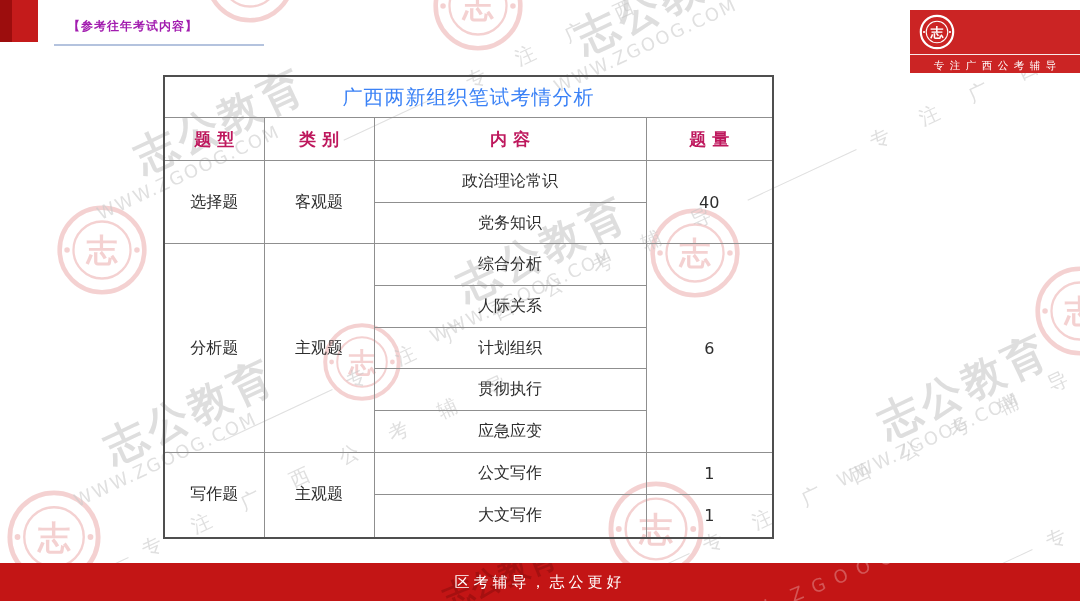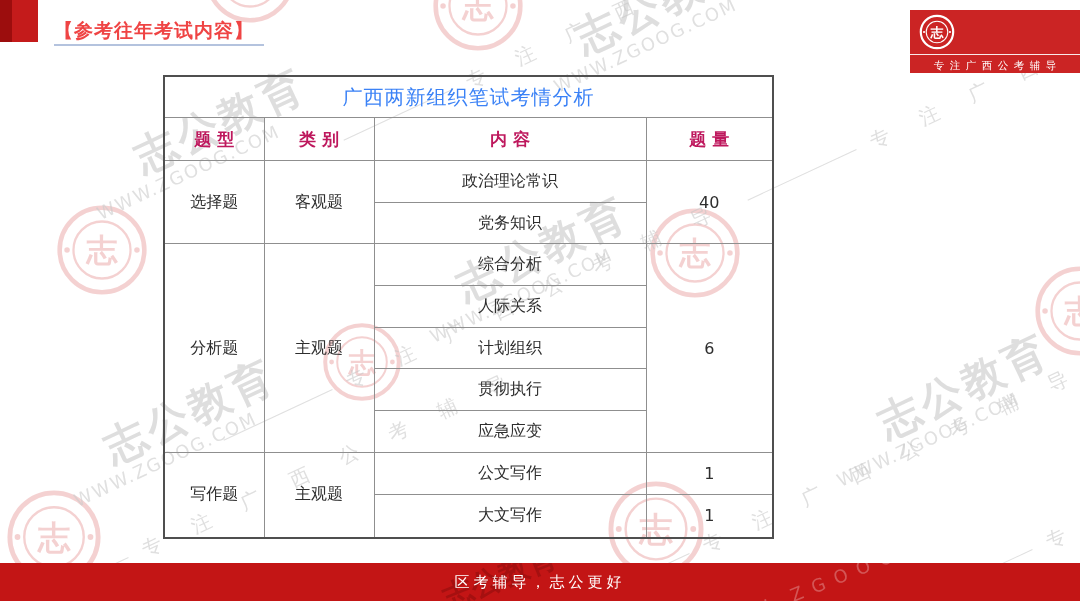--- a/index.html
+++ b/index.html
@@ -12,21 +12,21 @@
   .wm-brand{font-size:42px;font-weight:bold;color:#c9c9c9;letter-spacing:4px;white-space:nowrap;line-height:1.05;}
   .wm-url{font-size:18px;color:#cccccc;letter-spacing:2px;white-space:nowrap;}
   .wm-tagline-group{position:absolute;transform:rotate(-25deg);transform-origin:left top;opacity:.55;display:flex;align-items:center;white-space:nowrap;}
   .wm-line{width:120px;height:1px;background:#c6c6c6;margin-right:16px;}
   .wm-tag{font-size:20px;color:#c6c6c6;letter-spacing:14px;}
   .wm-seal{position:absolute;opacity:.34;}
 
   
   .corner-strip{position:absolute;left:0;top:0;width:12px;height:42px;background:#9c0d0d;z-index:3;}
   .corner-square{position:absolute;left:12px;top:0;width:26px;height:42px;background:#c41b1b;z-index:3;}
-  .page-title{position:absolute;left:54px;top:18px;font-size:19px;font-weight:bold;color:#ef4444;z-index:3;letter-spacing:1px;}
+  .page-title{position:absolute;left:68px;top:18px;font-size:12px;font-weight:bold;color:#a21caf;z-index:3;letter-spacing:1px;}
   .title-underline{position:absolute;left:54px;top:44px;width:210px;height:2px;background:#b4c3de;z-index:3;}
 
   
   .logo-box{position:absolute;left:910px;top:10px;width:170px;height:63px;background:#cb2424;z-index:3;color:#fff;}
   .logo-top{display:flex;align-items:center;height:44px;padding-left:9px;}
   .logo-seal{width:36px;height:36px;flex:0 0 auto;}
   .logo-name{font-size:25px;font-weight:bold;letter-spacing:1px;margin-left:5px;white-space:nowrap;}
   .logo-name sup{font-size:9px;vertical-align:18px;}
   .logo-divider{height:1px;background:rgba(255,255,255,.9);margin:0 0 0 0;}
   .logo-tagline{font-size:10.5px;text-align:center;letter-spacing:5.5px;text-indent:5.5px;margin-top:4px;white-space:nowrap;}

